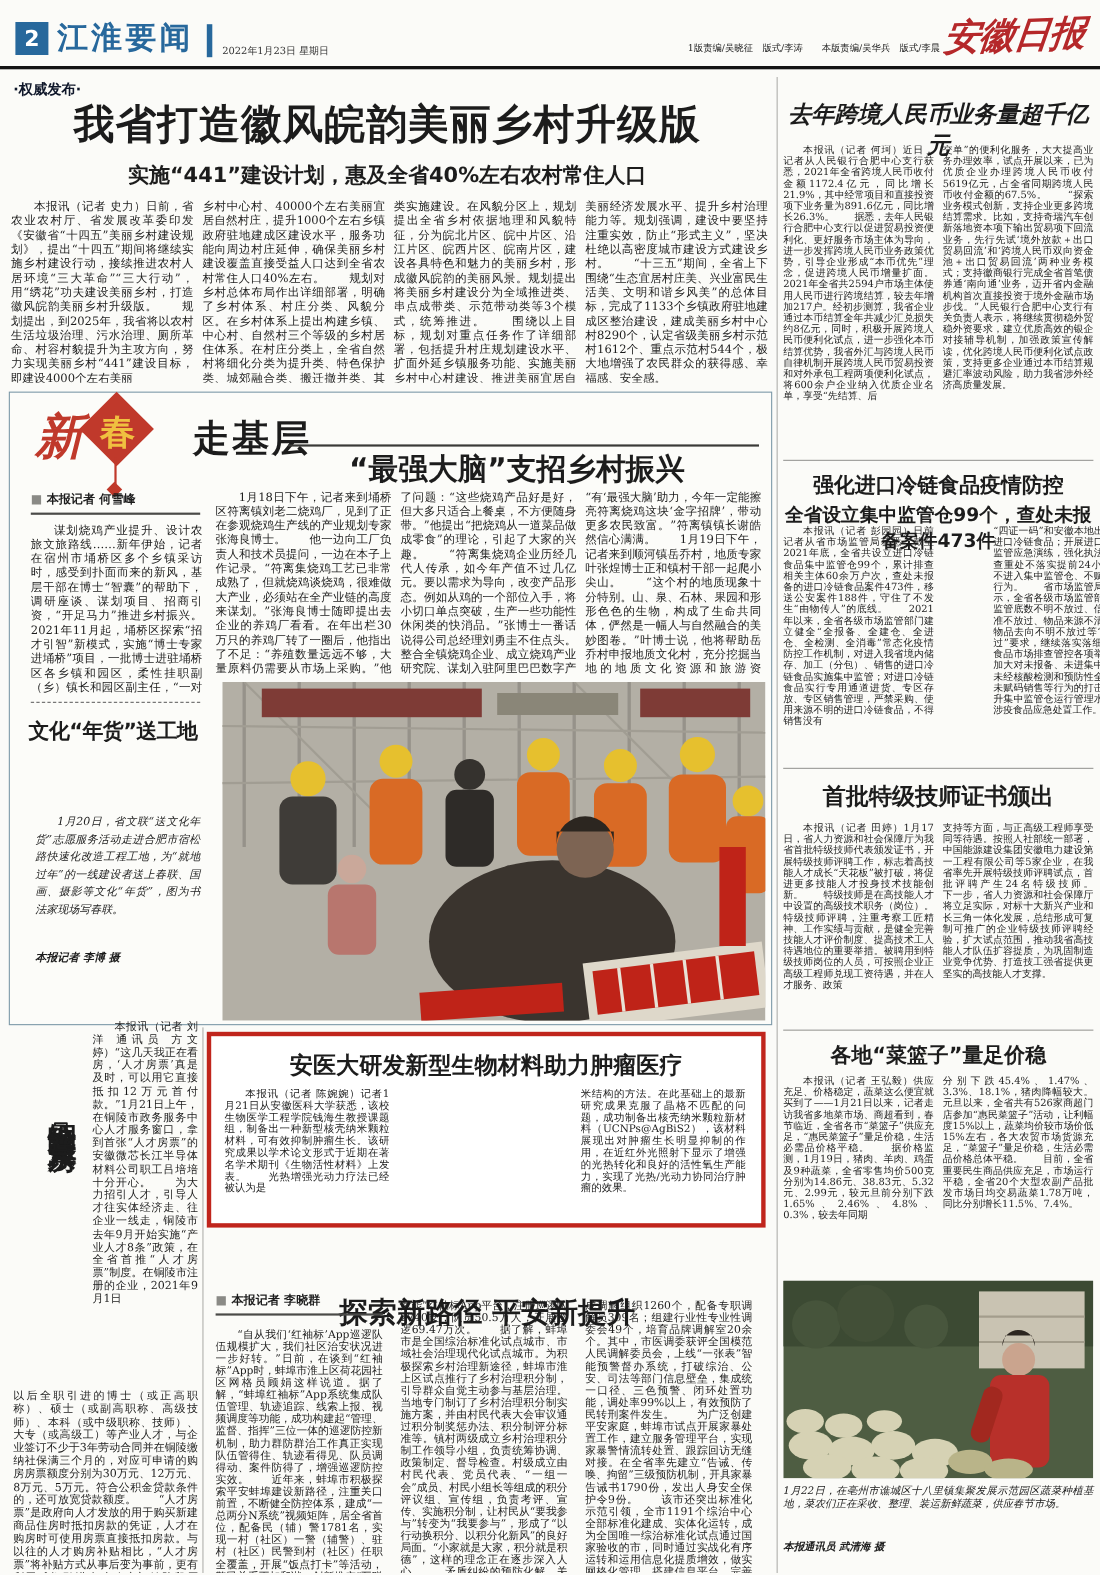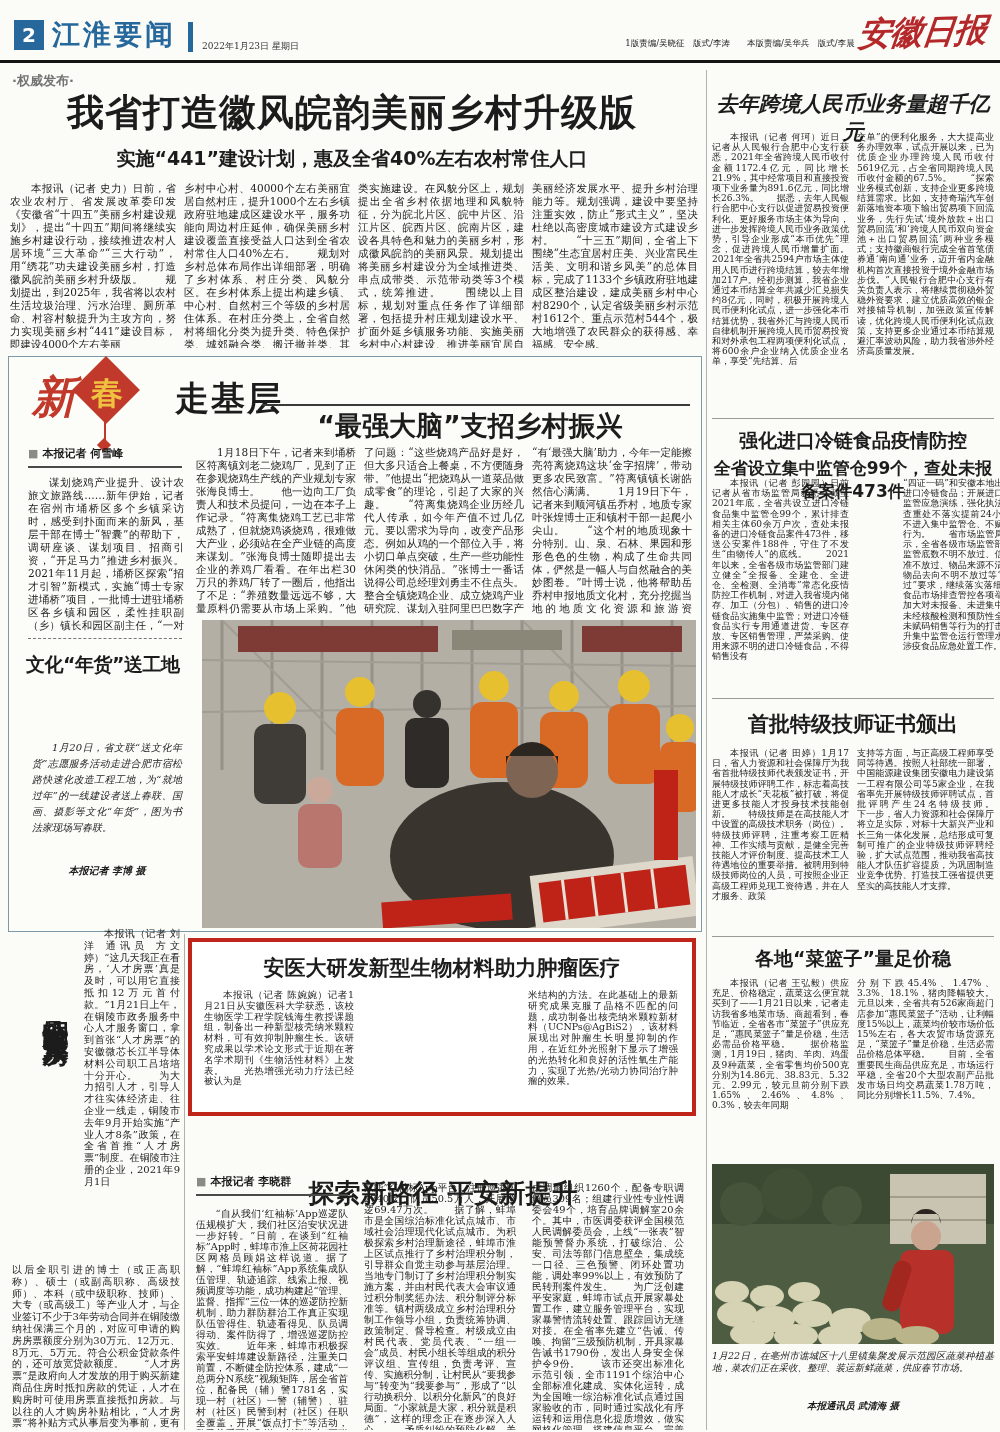--- a/index.html
+++ b/index.html
@@ -33,21 +33,21 @@
   <div class="abs sans b" style="left:52px;top:16px;font-size:28px;color:#27689c;letter-spacing:3px;">江淮要闻</div>
   <div class="abs" style="left:188px;top:22px;width:5px;height:30px;background:#27689c;"></div>
   <div class="abs" style="left:202px;top:40px;font-size:9px;color:#333;">2022年1月23日 星期日</div>
   <div class="abs" style="left:620px;top:38px;width:240px;font-size:8.5px;color:#222;text-align:center;">1版责编/吴晓征　版式/李涛　　本版责编/吴华兵　版式/李晨</div>
   <div class="abs b" style="left:858px;top:10px;width:138px;font-size:33px;color:#b5282a;
        font-style:italic;transform:rotate(-2deg) skewX(-8deg);letter-spacing:-1px;">安徽日报</div>
   <div class="abs" style="left:0;top:60px;width:1000px;height:3px;background:#141414;"></div>
 
   <div class="abs vline" style="left:706px;top:70px;height:1360px;"></div>
 
-  <div class="abs sans b" style="left:12px;top:72px;font-size:13px;color:#737373;">·权威发布·</div>
+  <div class="abs sans b" style="left:12px;top:72px;font-size:13px;color:#0f172a;">·权威发布·</div>
   <div class="abs sans b ctr headline" style="left:0;top:88px;width:704px;font-size:37px;">我省打造徽风皖韵美丽乡村升级版</div>
   <div class="abs sans b ctr" style="left:0;top:146px;width:704px;font-size:19px;">实施“441”建设计划，惠及全省40%左右农村常住人口</div>
   <div class="abs col body-txt" style="left:10px;top:182px;width:166px;height:166px;text-indent:2em;">本报讯（记者 史力）日前，省农业农村厅、省发展改革委印发《安徽省“十四五”美丽乡村建设规划》，提出“十四五”期间将继续实施乡村建设行动，接续推进农村人居环境“三大革命”“三大行动”，用“绣花”功夫建设美丽乡村，打造徽风皖韵美丽乡村升级版。　　规划提出，到2025年，我省将以农村生活垃圾治理、污水治理、厕所革命、村容村貌提升为主攻方向，努力实现美丽乡村“441”建设目标，即建设4000个左右美丽</div>
   <div class="abs col body-txt" style="left:184px;top:182px;width:166px;height:166px;">乡村中心村、40000个左右美丽宜居自然村庄，提升1000个左右乡镇政府驻地建成区建设水平，服务功能向周边村庄延伸，确保美丽乡村建设覆盖直接受益人口达到全省农村常住人口40%左右。　　规划对乡村总体布局作出详细部署，明确了乡村体系、村庄分类、风貌分区。在乡村体系上提出构建乡镇、中心村、自然村三个等级的乡村居住体系。在村庄分类上，全省自然村将细化分类为提升类、特色保护类、城郊融合类、搬迁撤并类、其他类，分</div>
   <div class="abs col body-txt" style="left:358px;top:182px;width:166px;height:166px;">类实施建设。在风貌分区上，规划提出全省乡村依据地理和风貌特征，分为皖北片区、皖中片区、沿江片区、皖西片区、皖南片区，建设各具特色和魅力的美丽乡村，形成徽风皖韵的美丽风景。规划提出将美丽乡村建设分为全域推进类、串点成带类、示范带动类等3个模式，统筹推进。　　围绕以上目标，规划对重点任务作了详细部署，包括提升村庄规划建设水平、扩面外延乡镇服务功能、实施美丽乡村中心村建设、推进美丽宜居自然村庄建设、提高</div>
   <div class="abs col body-txt" style="left:532px;top:182px;width:166px;height:166px;">美丽经济发展水平、提升乡村治理能力等。规划强调，建设中要坚持注重实效，防止“形式主义”，坚决杜绝以高密度城市建设方式建设乡村。　　“十三五”期间，全省上下围绕“生态宜居村庄美、兴业富民生活美、文明和谐乡风美”的总体目标，完成了1133个乡镇政府驻地建成区整治建设，建成美丽乡村中心村8290个，认定省级美丽乡村示范村1612个、重点示范村544个，极大地增强了农民群众的获得感、幸福感、安全感。</div>
 
   <div class="abs sans b ctr" style="left:712px;top:90px;width:282px;font-size:21px;font-style:italic;">去年跨境人民币业务量超千亿元</div>
   <div class="abs col body-sm" style="left:712px;top:132px;width:137px;height:282px;text-indent:2em;">本报讯（记者 何珂）近日，记者从人民银行合肥中心支行获悉，2021年全省跨境人民币收付金额1172.4亿元，同比增长21.9%，其中经常项目和直接投资项下业务量为891.6亿元，同比增长26.3%。　　据悉，去年人民银行合肥中心支行以促进贸易投资便利化、更好服务市场主体为导向，进一步发挥跨境人民币业务政策优势，引导企业形成“本币优先”理念，促进跨境人民币增量扩面。2021年全省共2594户市场主体使用人民币进行跨境结算，较去年增加217户。经初步测算，我省企业通过本币结算全年共减少汇兑损失约8亿元，同时，积极开展跨境人民币便利化试点，进一步强化本币结算优势，我省外汇与跨境人民币自律机制开展跨境人民币贸易投资和对外承包工程两项便利化试点，将600余户企业纳入优质企业名单，享受“先结算、后</div>
   <div class="abs col body-sm" style="left:857px;top:132px;width:137px;height:282px;">交单”的便利化服务，大大提高业务办理效率，试点开展以来，已为优质企业办理跨境人民币收付5619亿元，占全省同期跨境人民币收付金额的67.5%。　　“探索业务模式创新，支持企业更多跨境结算需求。比如，支持奇瑞汽车创新落地资本项下输出贸易项下回流业务，先行先试‘境外放款＋出口贸易回流’和‘跨境人民币双向资金池＋出口贸易回流’两种业务模式；支持徽商银行完成全省首笔债券通‘南向通’业务，迈开省内金融机构首次直接投资于境外金融市场步伐。”人民银行合肥中心支行有关负责人表示，将继续贯彻稳外贸稳外资要求，建立优质高效的银企对接辅导机制，加强政策宣传解读，优化跨境人民币便利化试点政策，支持更多企业通过本币结算规避汇率波动风险，助力我省涉外经济高质量发展。</div>
@@ -96,21 +96,21 @@
         <ellipse cx="55" cy="132" rx="17" ry="11"></ellipse>
           <ellipse cx="92" cy="128" rx="16" ry="10"></ellipse>
       </g>
       <g fill="#b9b489">
         <ellipse cx="170" cy="165" rx="20" ry="11"></ellipse>
           <ellipse cx="205" cy="172" rx="22" ry="10"></ellipse>
       </g>
     </svg>
   </div>
   <div class="abs kai" style="left:712px;top:1350px;width:282px;font-size:9.5px;line-height:12px;text-align:justify;">1月22日，在亳州市谯城区十八里镇集聚发展示范园区蔬菜种植基地，菜农们正在采收、整理、装运新鲜蔬菜，供应春节市场。</div>
-  <div class="abs kai b" style="left:712px;top:1400px;width:282px;font-size:9.5px;text-align:center;">本报通讯员 武清海 摄</div>
+  <div class="abs kai b" style="left:712px;top:1400px;width:282px;font-size:9.5px;text-align:left;">本报通讯员 武清海 摄</div>
 
   <div class="abs" style="left:8px;top:356px;width:692px;height:574px;border:1px solid #7d99a8;background:#fcfcf9;"></div>
 
   <div class="abs b" style="left:32px;top:368px;font-size:44px;color:#c0392b;font-style:italic;font-family:'DejaVu Serif',serif;">新</div>
   <div class="abs" style="left:82px;top:366px;width:48px;height:48px;background:#c0392b;transform:rotate(45deg);"></div>
   <div class="abs b" style="left:90px;top:372px;width:34px;font-size:32px;color:#f0c040;text-align:center;">春</div>
   <div class="abs sans b" style="left:142px;top:376px;font-size:34px;letter-spacing:2px;margin-left:33px;">走基层</div>
   <div class="abs" style="left:262px;top:404px;width:428px;height:2px;background:#3a3a38;"></div>
   <div class="abs" style="left:104px;top:416px;width:2px;height:26px;background:#c0392b;"></div>
   <div class="abs" style="left:99px;top:440px;width:10px;height:10px;background:#c0392b;transform:rotate(45deg);"></div>
@@ -120,21 +120,21 @@
     <span class="sq">■</span><span class="b">本报记者 何雪峰</span>
   </div>
   <div class="abs col body-txt" style="left:28px;top:476px;width:156px;height:156px;text-indent:2em;">谋划烧鸡产业提升、设计农旅文旅路线……新年伊始，记者在宿州市埇桥区多个乡镇采访时，感受到扑面而来的新风，基层干部在博士“智囊”的帮助下，调研座谈、谋划项目、招商引资，“开足马力”推进乡村振兴。　　2021年11月起，埇桥区探索“招才引智”新模式，实施“博士专家进埇桥”项目，一批博士进驻埇桥区各乡镇和园区，柔性挂职副（乡）镇长和园区副主任，“一对一”为乡村振兴和园区发展“把脉问诊”。目前已实现一乡镇一博士、一园区一博士。</div>
   <div class="abs col body-txt" style="left:196px;top:446px;width:160px;height:168px;text-indent:2em;">1月18日下午，记者来到埇桥区符离镇刘老二烧鸡厂，见到了正在参观烧鸡生产线的产业规划专家张海良博士。　　他一边向工厂负责人和技术员提问，一边在本子上作记录。“符离集烧鸡工艺已非常成熟了，但就烧鸡谈烧鸡，很难做大产业，必须站在全产业链的高度来谋划。”张海良博士随即提出去企业的养鸡厂看看。在年出栏30万只的养鸡厂转了一圈后，他指出了不足：“养殖数量远远不够，大量原料仍需要从市场上采购。”他提出，发展烧鸡产业首先要做强一产，以一产促二产。　　来到烧鸡产品展示区，张博士也看出</div>
   <div class="abs col body-txt" style="left:364px;top:446px;width:160px;height:168px;">了问题：“这些烧鸡产品好是好，但大多只适合上餐桌，不方便随身带。”他提出“把烧鸡从一道菜品做成零食”的理论，引起了大家的兴趣。　　“符离集烧鸡企业历经几代人传承，如今年产值不过几亿元。要以需求为导向，改变产品形态。例如从鸡的一个部位入手，将小切口单点突破，生产一些功能性休闲类的快消品。”张博士一番话说得公司总经理刘勇圭不住点头。　　整合全镇烧鸡企业、成立烧鸡产业研究院、谋划入驻阿里巴巴数字产业带……张海良博士和镇干部及企业人士进行热烈交流，不知不觉已是万家灯火。</div>
   <div class="abs col body-txt" style="left:532px;top:446px;width:160px;height:168px;">“有‘最强大脑’助力，今年一定能擦亮符离烧鸡这块‘金字招牌’，带动更多农民致富。”符离镇镇长谢皓然信心满满。　　1月19日下午，记者来到顺河镇岳乔村，地质专家叶张煌博士正和镇村干部一起爬小尖山。　　“这个村的地质现象十分特别。山、泉、石林、果园和形形色色的生物，构成了生命共同体，俨然是一幅人与自然融合的美妙图卷。”叶博士说，他将帮助岳乔村申报地质文化村，充分挖掘当地的地质文化资源和旅游资源。　　“这里可以竖一块地学科普解说牌，那边建一个地质科普长廊和科普活动场所。山脚下，村民可以打造民宿和农家乐，增加经济收入……”叶博士和镇村干部饶有兴致地设计着农旅路线。　　“过去真是身在宝山不识宝，经博士指路，感觉咱村就是一个缩微版的云南石林嘛。乡村振兴又有了好抓手，咱村更有奔头啦！”村党总支书记马军高兴地说。</div>
   <div class="abs dash" style="left:28px;top:638px;width:154px;"></div>
 
   <div class="abs sans b" style="left:26px;top:652px;width:178px;font-size:19px;letter-spacing:-0.5px;">文化“年货”送工地</div>
   <div class="abs kai" style="left:32px;top:740px;width:150px;font-size:10px;line-height:16px;text-align:justify;text-indent:2em;">1月20日，省文联“送文化年货”志愿服务活动走进合肥市宿松路快速化改造工程工地，为“就地过年”的一线建设者送上春联、国画、摄影等文化“年货”，图为书法家现场写春联。</div>
-  <div class="abs kai b" style="left:32px;top:864px;width:150px;font-size:10px;text-align:center;">本报记者 李博 摄</div>
+  <div class="abs kai b" style="left:32px;top:864px;width:150px;font-size:10px;text-align:left;">本报记者 李博 摄</div>
 
   <div class="abs photo-frame" style="left:202px;top:620px;width:494px;height:308px;">
     <svg width="494" height="308" viewBox="0 0 494 308" xmlns="http://www.w3.org/2000/svg">
       <rect width="494" height="308" fill="#b3afa5"></rect>
       <g stroke="#96928a" stroke-width="3">
         <line x1="20" y1="0" x2="20" y2="150"></line>
           <line x1="70" y1="0" x2="70" y2="150"></line>
         <line x1="120" y1="0" x2="120" y2="150"></line>
           <line x1="170" y1="0" x2="170" y2="150"></line>
         <line x1="220" y1="0" x2="220" y2="150"></line>

